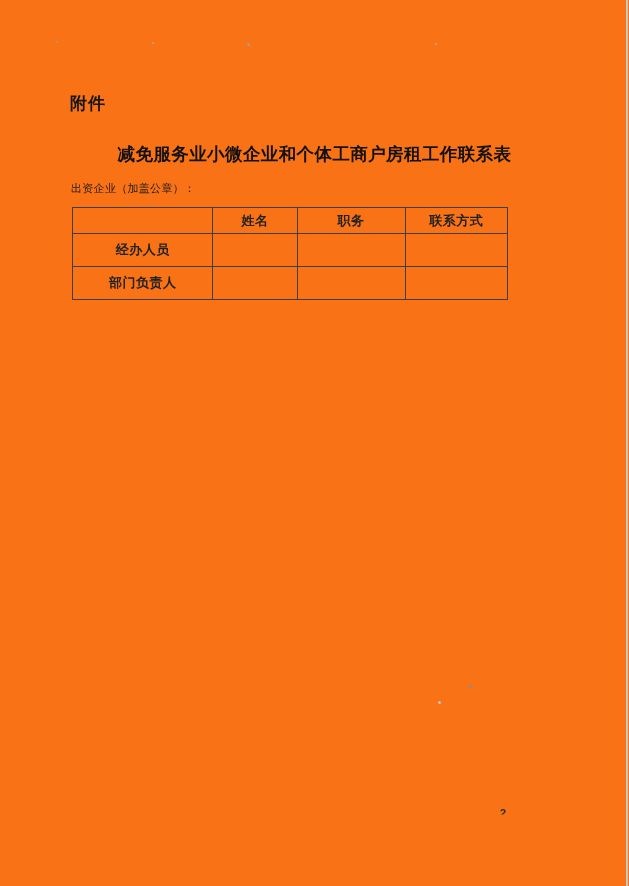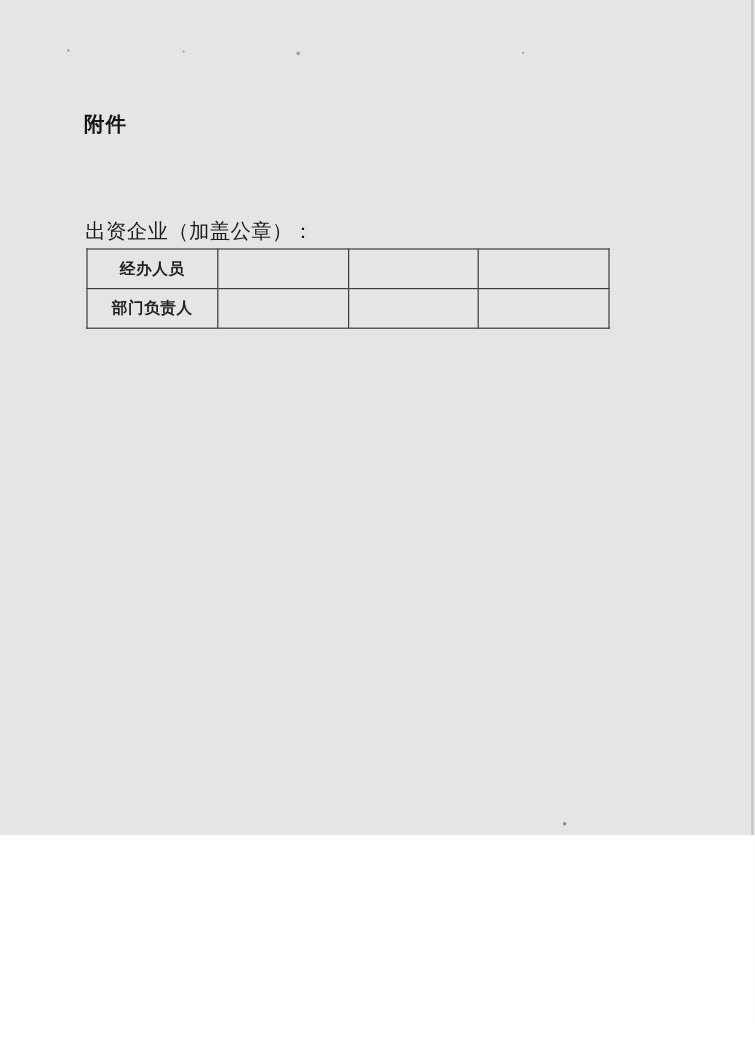--- a/index.html
+++ b/index.html
@@ -1,36 +1,36 @@
 <!DOCTYPE html>
 <html><head>
 <meta charset="utf-8">
 <style>
   html,body{margin:0;padding:0;background:#ffffff;}
   .page{
     position:relative;
-    width:629px;height:696px;
-    background:#e5e5e5;
+    width:629px;height:886px;
+    background:#f97316;
     overflow:hidden;
     font-family:"Liberation Sans", sans-serif;
     color:#1f1f1f;
     text-decoration:underline;
   }
   .attachment{
     position:absolute;left:70px;top:92px;
     font-size:17px;font-weight:600;letter-spacing:1px;color:#161616;
   }
   .doc-title{
     position:absolute;left:0;top:142px;width:629px;margin:0;
     text-align:center;
     font-size:17.5px;font-weight:bold;letter-spacing:0.4px;color:#121212;
   }
   .issuer-line{
     position:absolute;left:71px;top:181px;
-    font-size:17px;font-weight:500;color:#1c1c1c;letter-spacing:0.3px;text-align:right;
+    font-size:11px;font-weight:500;color:#1c1c1c;letter-spacing:0.3px;text-align:right;
   }
   table.contact{
     position:absolute;left:72px;top:207px;
     border-collapse:collapse;
     table-layout:fixed;
     width:436px;
   }
   table.contact td,table.contact th{
     border:1.6px solid #3e3e3e;
     padding:0;
@@ -65,25 +65,32 @@
 
   <div class="speck" style="left:56px;top:41px;width:2px;height:2px;background:#9a9a9a;"></div>
   <div class="speck" style="left:152px;top:42px;width:2px;height:2px;background:#ababab;"></div>
   <div class="speck" style="left:247px;top:43px;width:3px;height:3px;background:#9f9f9f;"></div>
   <div class="speck" style="left:435px;top:43px;width:2px;height:2px;background:#b0b0b0;"></div>
   <div class="speck" style="left:469px;top:685px;width:3px;height:3px;background:#8d8d8d;"></div>
   <div class="speck" style="left:438px;top:701px;width:3px;height:3px;background:#c4c4c4;"></div>
 
   <div class="attachment">附件</div>
 
+  <h1 class="doc-title">减免服务业小微企业和个体工商户房租工作联系表</h1>
 
   <div class="issuer-line">出资企业（加盖公章）：</div>
 
   <table class="contact">
     <tbody>
+        <tr class="hdr">
+      <td class="col-label"></td>
+      <td class="col-name">姓名</td>
+      <td class="col-duty">职务</td>
+      <td class="col-contact">联系方式</td>
+    </tr>
     <tr class="body-row">
       <td>经办人员</td>
       <td></td>
       <td></td>
       <td></td>
     </tr>
     <tr class="body-row">
       <td>部门负责人</td>
       <td></td>
       <td></td>

